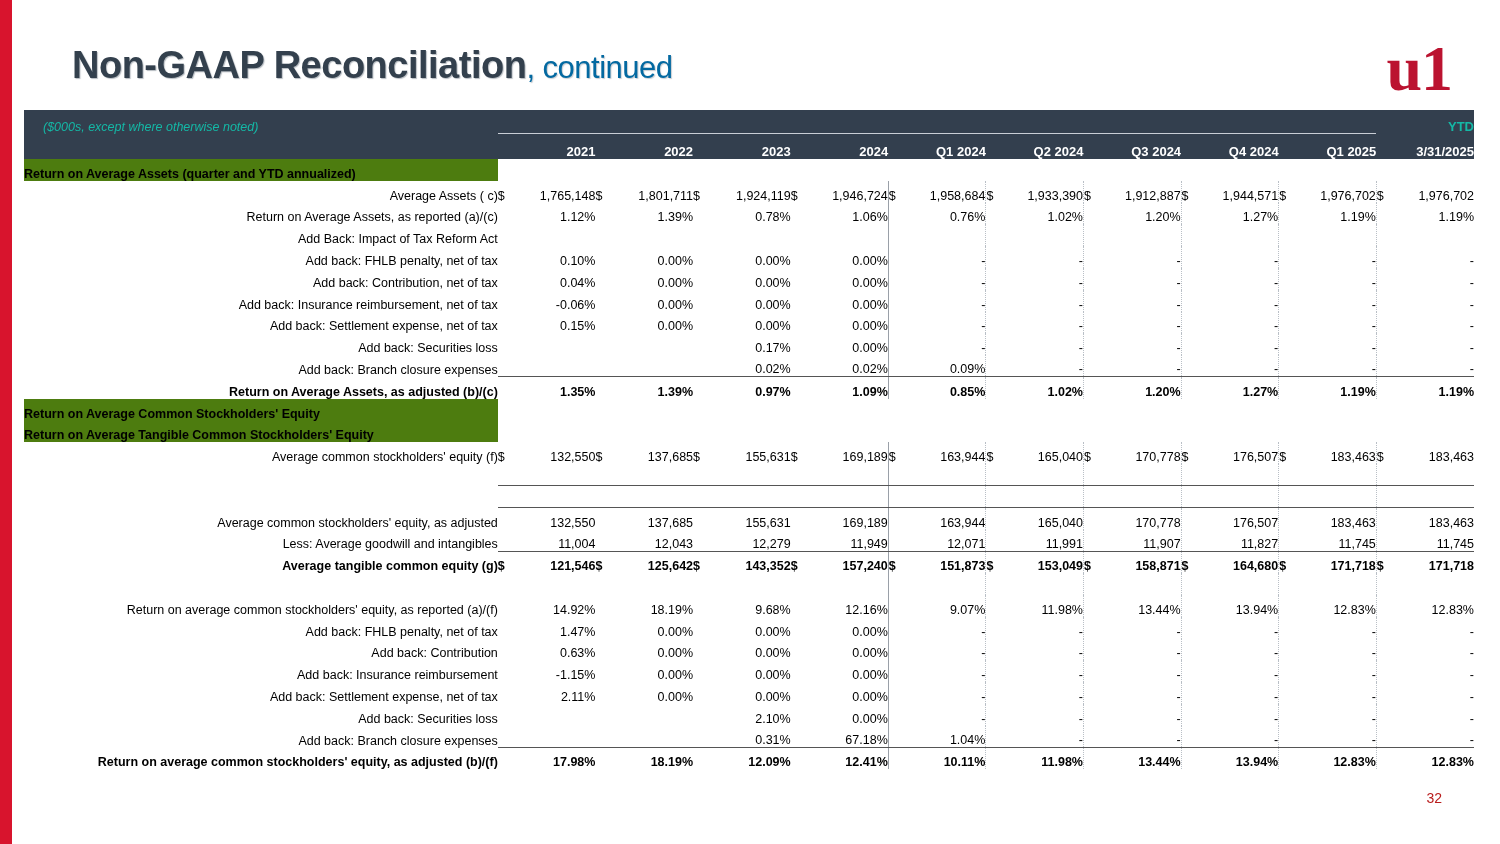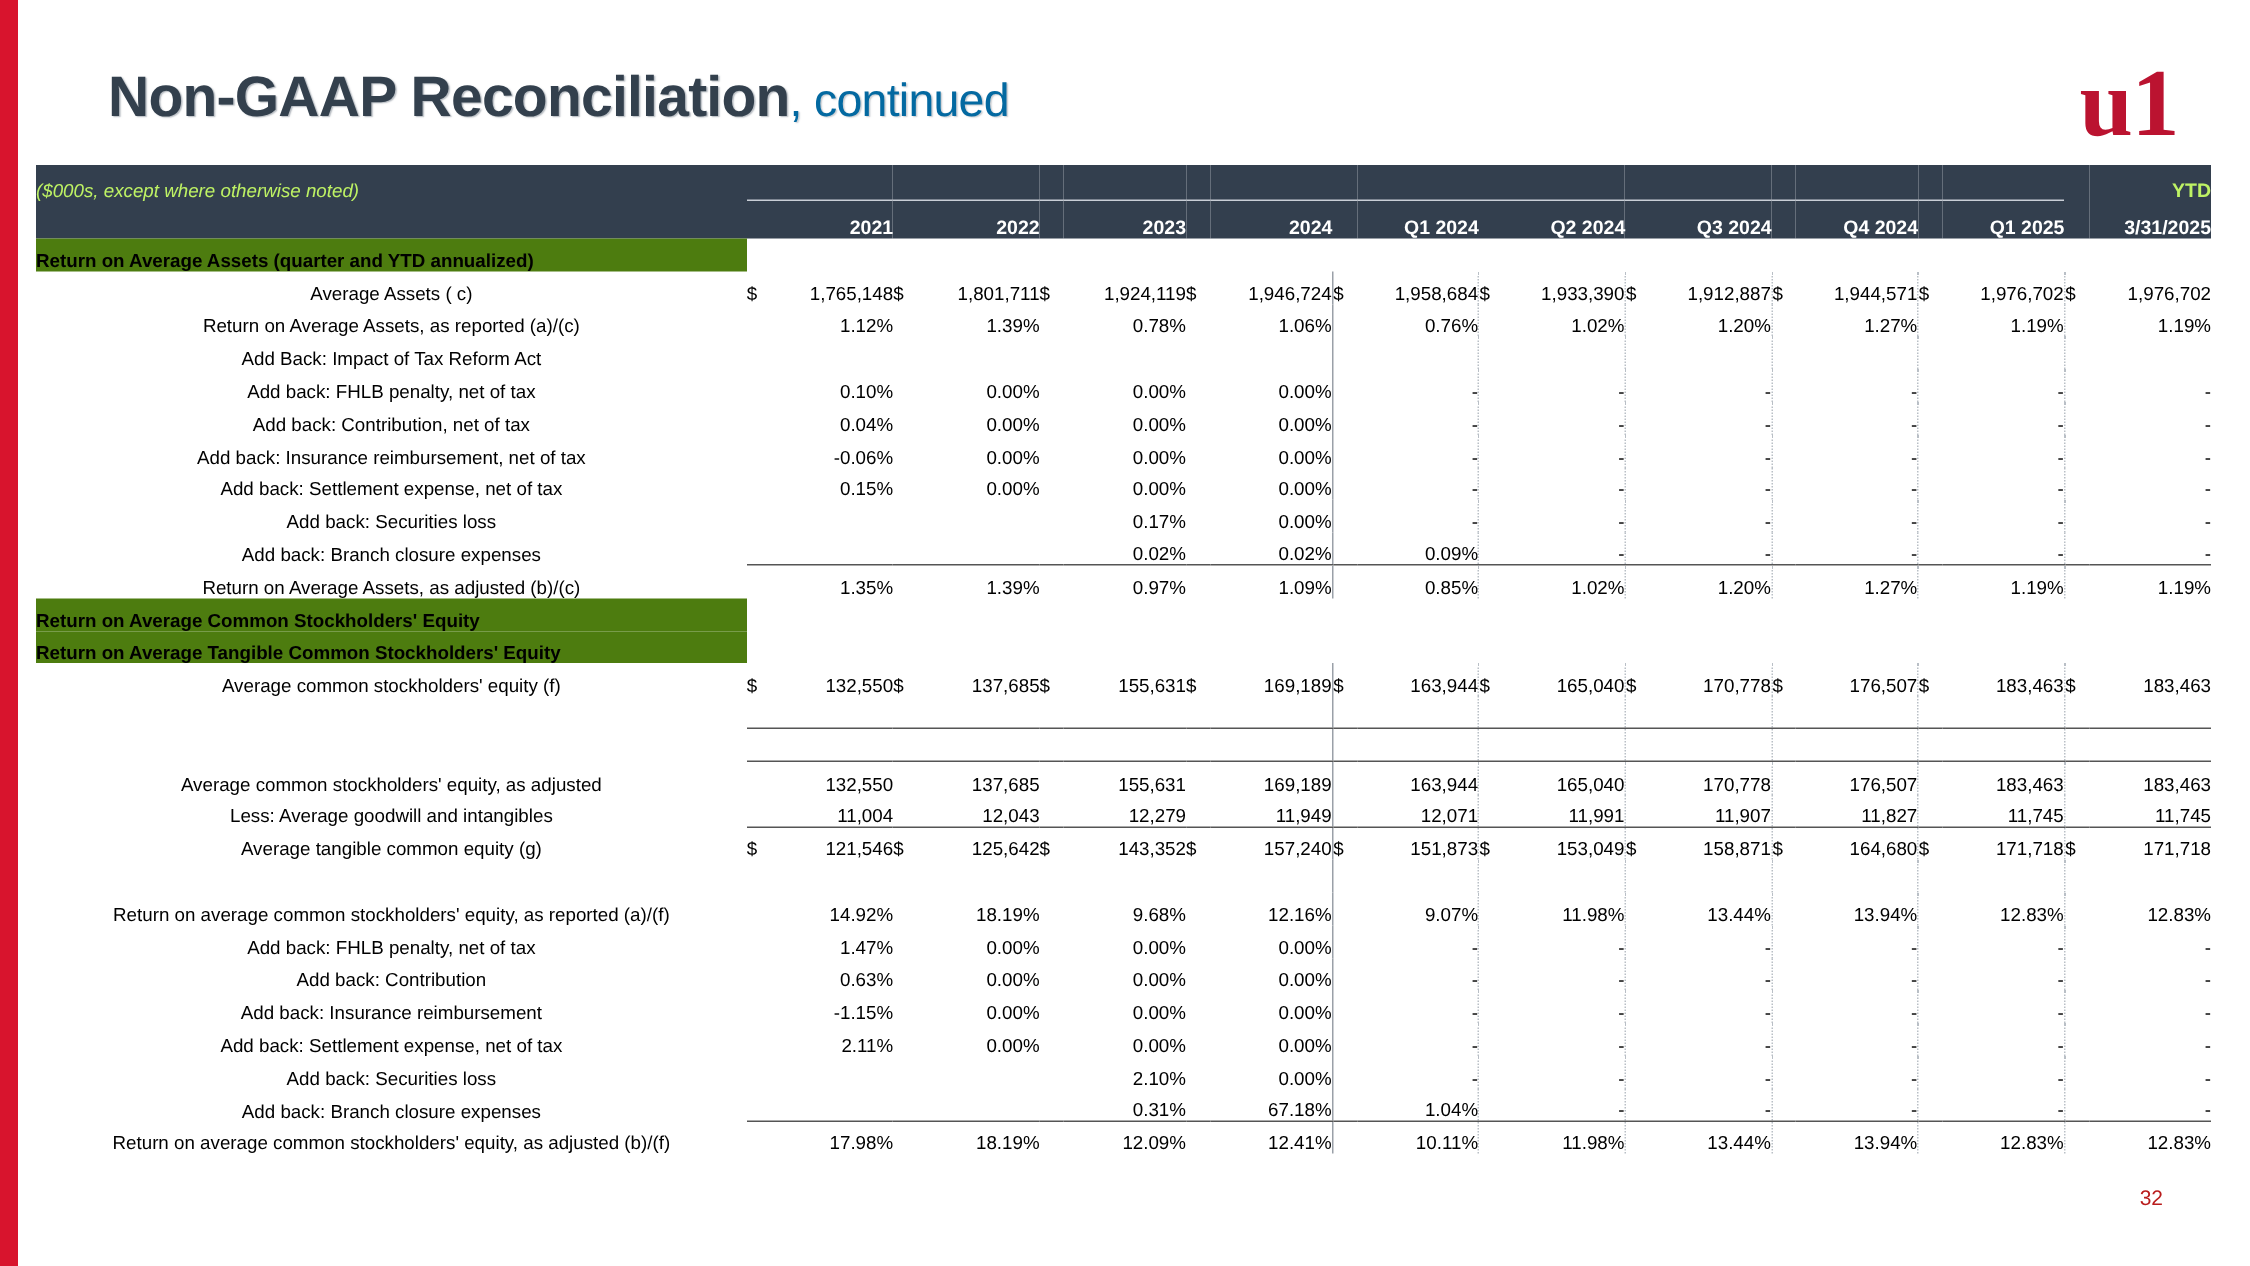--- a/index.html
+++ b/index.html
@@ -49,41 +49,41 @@
   table.fin td{padding:0;vertical-align:bottom;white-space:nowrap;}
 
   
   col.c-label{width:466px;}
   col.c-cur{width:16px;}
   col.c-num{width:80px;}
   col.c-cur-q{width:16px;}
   col.c-num-q{width:80px;}
 
   
-  tr.hdr-band td{background:#333f4e;color:#bef264;height:23px;}
+  tr.hdr-band td{background:#333f4e;color:#14b8a6;height:23px;padding-left:19px;}
   tr.hdr-band2 td{background:#333f4e;color:#fff;height:25px;}
   .hdr-note{
     font-style:italic;font-size:12.5px;color:#ffffff;
     padding-left:10px;font-weight:normal;
   }
   .hdr-col{
     text-align:right;font-weight:bold;font-size:13px;padding-right:7px;
   }
   .ytd-top{
     text-align:right;font-weight:bold;font-size:13px;padding-right:7px;
   }
   .rulewhite{border-bottom:1.5px solid #c9ced6;}
 
   
   tr.r{height:21.8px;}
-  td.lbl{padding-left:10px;text-align:center;}
+  td.lbl{padding-left:10px;text-align:right;}
   td.num{text-align:right;padding-right:7px;}
   td.cur{text-align:left;padding-left:2px;}
 
-  .b{font-weight:normal;margin-top:14px;}
+  .b{font-weight:bold;margin-top:14px;}
   td.band{background:#4d7c0f;font-weight:bold;padding-left:10px;}
 
   
   .vsep-solid{border-left:1px solid #9aa0a8;}
   .vsep-dot{border-left:1px dotted #b9bfc6;}
 
   #pagenum{
     position:absolute;right:58px;top:790px;
     font-size:14px;color:#b91c1c;
   }

